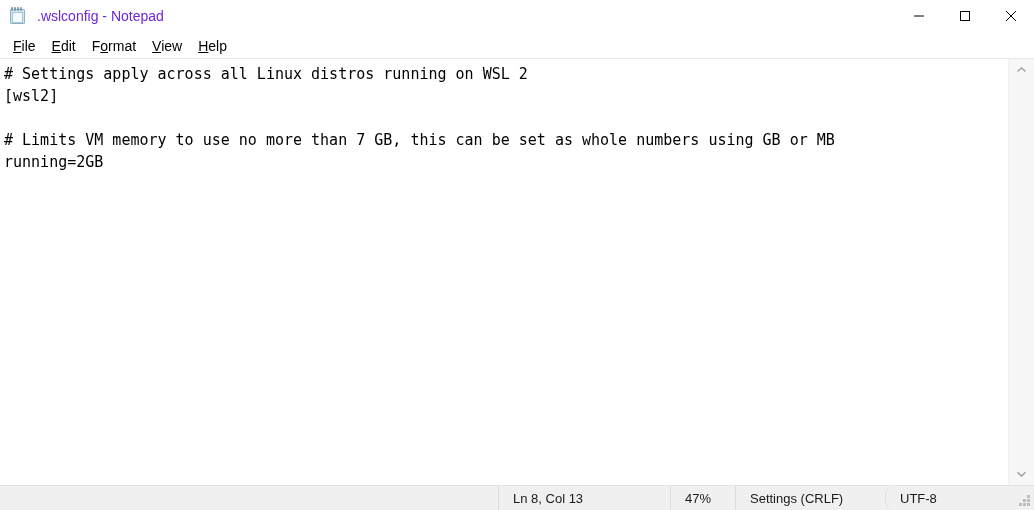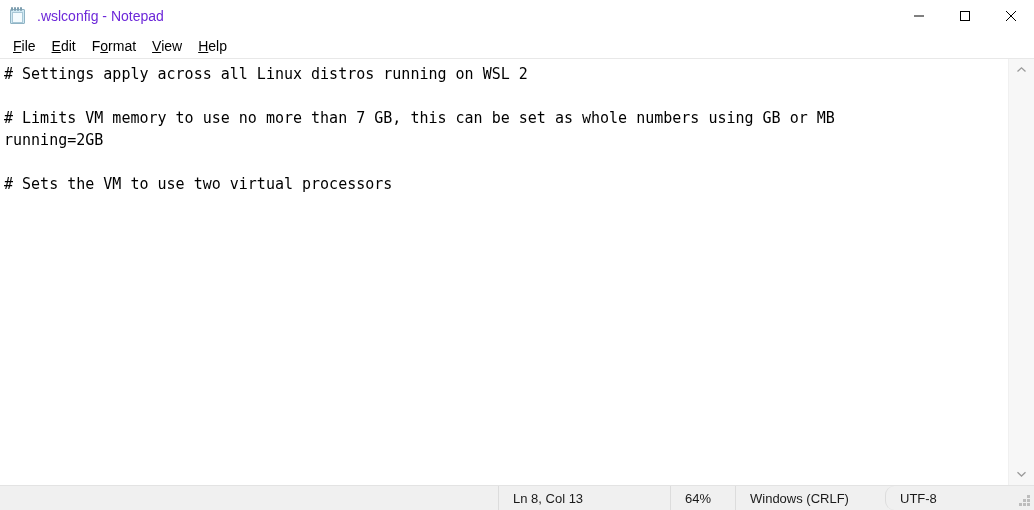--- a/index.html
+++ b/index.html
@@ -269,47 +269,47 @@
     <span class="menu-item"><u>F</u>ile</span>
     <span class="menu-item"><u>E</u>dit</span>
     <span class="menu-item">F<u>o</u>rmat</span>
     <span class="menu-item"><u>V</u>iew</span>
     <span class="menu-item"><u>H</u>elp</span>
   </div>
 
   <div class="editor-wrap">
     <div class="text-area" id="text-area">
         <div class="code-line"># Settings apply across all Linux distros running on WSL 2</div>
+        <div class="code-line">[wsl2]</div>
         <div class="code-line">&nbsp;</div>
         <div class="code-line"># Limits VM memory to use no more than 7 GB, this can be set as whole numbers using GB or MB</div>
         <div class="code-line">running=2GB</div>
         <div class="code-line">&nbsp;</div>
-        <div class="code-line"># Sets the VM to use two virtual processors</div>
       </div>
 
     <div class="vscroll">
       <div class="scroll-arrow">
         <svg width="11" height="8" viewBox="0 0 11 8">
           <polyline points="1.5,5.5 5.5,1.8 9.5,5.5" fill="none" stroke="#9b9b9b" stroke-width="1.3"></polyline>
         </svg>
       </div>
       <div class="scroll-track"></div>
       <div class="scroll-arrow">
         <svg width="11" height="8" viewBox="0 0 11 8">
           <polyline points="1.5,2.3 5.5,6 9.5,2.3" fill="none" stroke="#9b9b9b" stroke-width="1.3"></polyline>
         </svg>
       </div>
     </div>
   </div>
 
   <div class="status-bar">
     <div class="status-spacer"></div>
     <div class="status-cell cell-ln">Ln 8, Col 13</div>
-    <div class="status-cell cell-zoom">64%</div>
-    <div class="status-cell cell-eol">Windows (CRLF)</div>
+    <div class="status-cell cell-zoom">47%</div>
+    <div class="status-cell cell-eol">Settings (CRLF)</div>
     <div class="status-cell cell-enc">UTF-8</div>
 
     <div class="resize-grip">
       <i style="left:9px;  top:1px;"></i>
       <i style="left:5px;  top:5px;"></i>
       <i style="left:9px;  top:5px;"></i>
       <i style="left:1px;  top:9px;"></i>
       <i style="left:5px;  top:9px;"></i>
       <i style="left:9px;  top:9px;"></i>
     </div>

